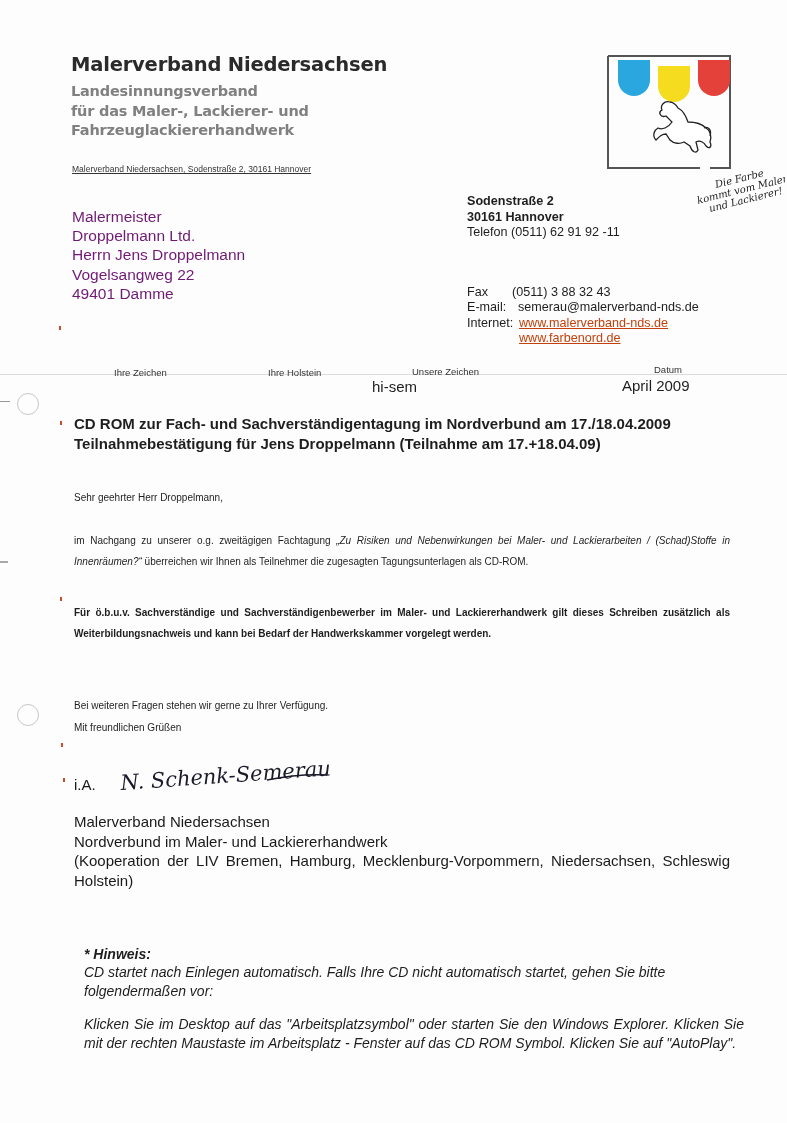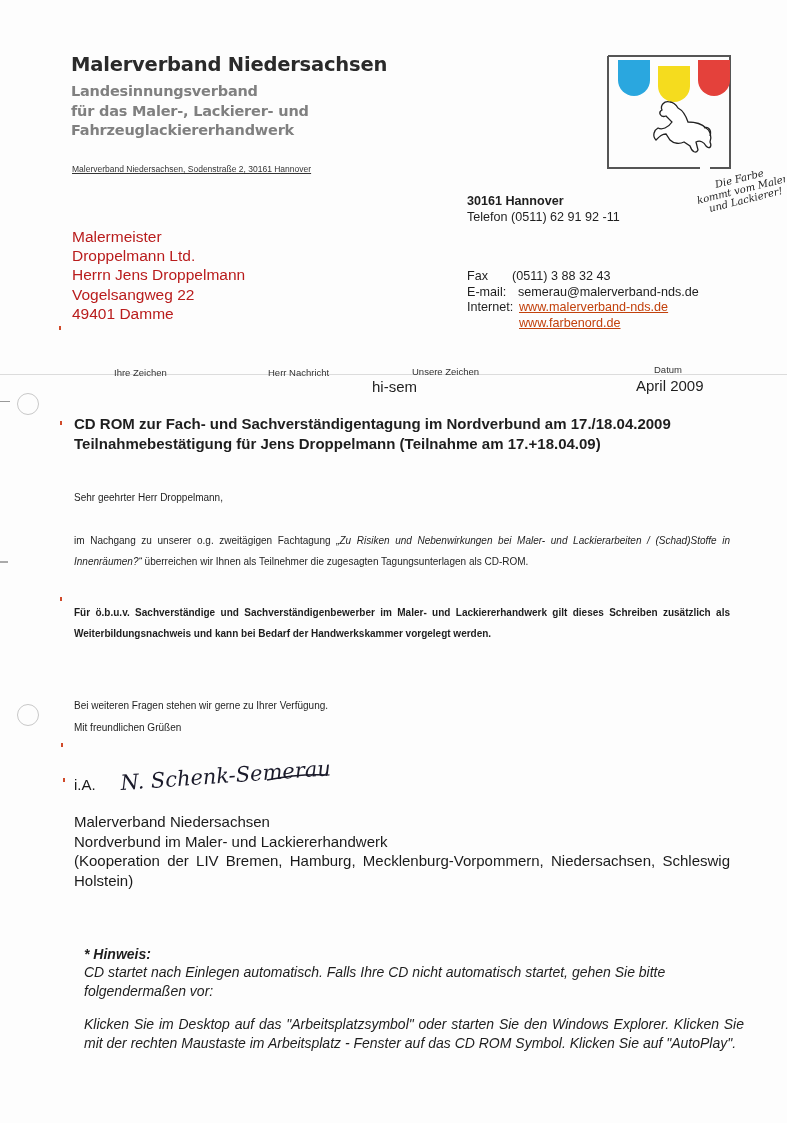--- a/index.html
+++ b/index.html
@@ -6,21 +6,21 @@
     body {
       width: 787px; height: 1123px; position: relative; overflow: hidden;
       background: #fdfdfd;
       font-family: "Liberation Sans", sans-serif;
       color: #1a1a1a;
     }
     .abs { position: absolute; }
     .org-name { left: 71px; top: 53px; font-family: "DejaVu Sans", sans-serif; font-weight: bold; font-size: 19.5px; color: #2a2a2a; letter-spacing: -0.2px; }
     .org-sub { left: 71px; top: 82px; font-family: "DejaVu Sans", sans-serif; font-weight: bold; font-size: 14.5px; color: #808080; line-height: 19.5px; letter-spacing: -0.2px; }
     .sender-line { left: 72px; top: 164px; font-size: 8.5px; color: #333; text-decoration: underline; }
-    .recipient { left: 72px; top: 207px; font-size: 15.5px; line-height: 19.2px; color: #b91c1c; margin-top: 20px; }
+    .recipient { left: 72px; top: 207px; font-size: 15.5px; line-height: 19.2px; color: #701a75; }
     .contact { left: 467px; top: 194px; font-size: 12.6px; line-height: 15.5px; color: #1e1e1e; }
     .contact .b { font-weight: bold; }
     .contact .row { white-space: pre; }
     .contact a { color: #c2410c; text-decoration: underline; }
     .contact .indent { padding-left: 52px; }
     .ref-label { font-size: 9.5px; color: #333; margin-left: 40px; }
     .ref-value { font-size: 15px; color: #1e1e1e; }
     .foldline { height: 1px; background: #dcdcdc; }
     .subject { left: 74px; top: 414px; font-weight: bold; font-size: 15px; line-height: 20px; color: #1e1e1e; }
     .body-text { left: 74px; width: 656px; font-size: 10px; line-height: 20.5px; color: #1e1e1e; text-align: justify; }
@@ -62,35 +62,36 @@
 
 <div class="abs recipient">
   <div>Malermeister</div>
   <div>Droppelmann Ltd.</div>
   <div>Herrn Jens Droppelmann</div>
   <div>Vogelsangweg 22</div>
   <div>49401 Damme</div>
 </div>
 
 <div class="abs contact">
+  <div class="b">Sodenstraße 2</div>
   <div class="b">30161 Hannover</div>
   <div class="row"><span>Telefon</span> <span>(0511) 62 91 92 -11</span></div>
   <div class="row"><span style="display:inline-block;width:45px;margin-top:44px;">Fax</span><span>(0511) 3 88 32 43</span></div>
   <div class="row"><span style="display:inline-block;width:51px;">E-mail:</span><span>semerau@malerverband-nds.de</span></div>
   <div class="row"><span style="display:inline-block;width:52px;">Internet:</span><a>www.malerverband-nds.de</a></div>
   <div class="row indent"><a>www.farbenord.de</a></div>
 </div>
 
 <div class="abs foldline" style="left:0; top:374px; width:787px;"></div>
 <div class="abs ref-label" style="left:74px; top:367px;">Ihre Zeichen</div>
-<div class="abs ref-label" style="left:228px; top:367px;">Herr Nachricht</div>
+<div class="abs ref-label" style="left:228px; top:367px;">Ihre Holstein</div>
 <div class="abs ref-label" style="left:372px; top:366px;">Unsere Zeichen</div>
 <div class="abs ref-value" style="left:372px; top:378px;">hi-sem</div>
 <div class="abs ref-label" style="left:614px; top:364px;">Datum</div>
-<div class="abs ref-value" style="left:636px; top:377px;">April 2009</div>
+<div class="abs ref-value" style="left:622px; top:377px;">April 2009</div>
 
 <div class="abs subject">
   <div>CD ROM zur Fach- und Sachverständigentagung im Nordverbund am 17./18.04.2009</div>
   <div>Teilnahmebestätigung für Jens Droppelmann (Teilnahme am 17.+18.04.09)</div>
 </div>
 
 <div class="abs body-text" style="top:488px;">Sehr geehrter Herr Droppelmann,</div>
 <div class="abs body-text" style="top:531px;"><span>im Nachgang zu unserer o.g. zweitägigen Fachtagung </span><i>„Zu Risiken und Nebenwirkungen bei Maler- und Lackierarbeiten / (Schad)Stoffe in Innenräumen?“</i><span> überreichen wir Ihnen als Teilnehmer die zugesagten Tagungsunterlagen als CD-ROM.</span></div>
 <div class="abs body-text bold" style="top:603px;">Für ö.b.u.v. Sachverständige und Sachverständigenbewerber im Maler- und Lackiererhandwerk gilt dieses Schreiben zusätzlich als Weiterbildungsnachweis und kann bei Bedarf der Handwerkskammer vorgelegt werden.</div>
 <div class="abs body-text" style="top:696px;">Bei weiteren Fragen stehen wir gerne zu Ihrer Verfügung.</div>

